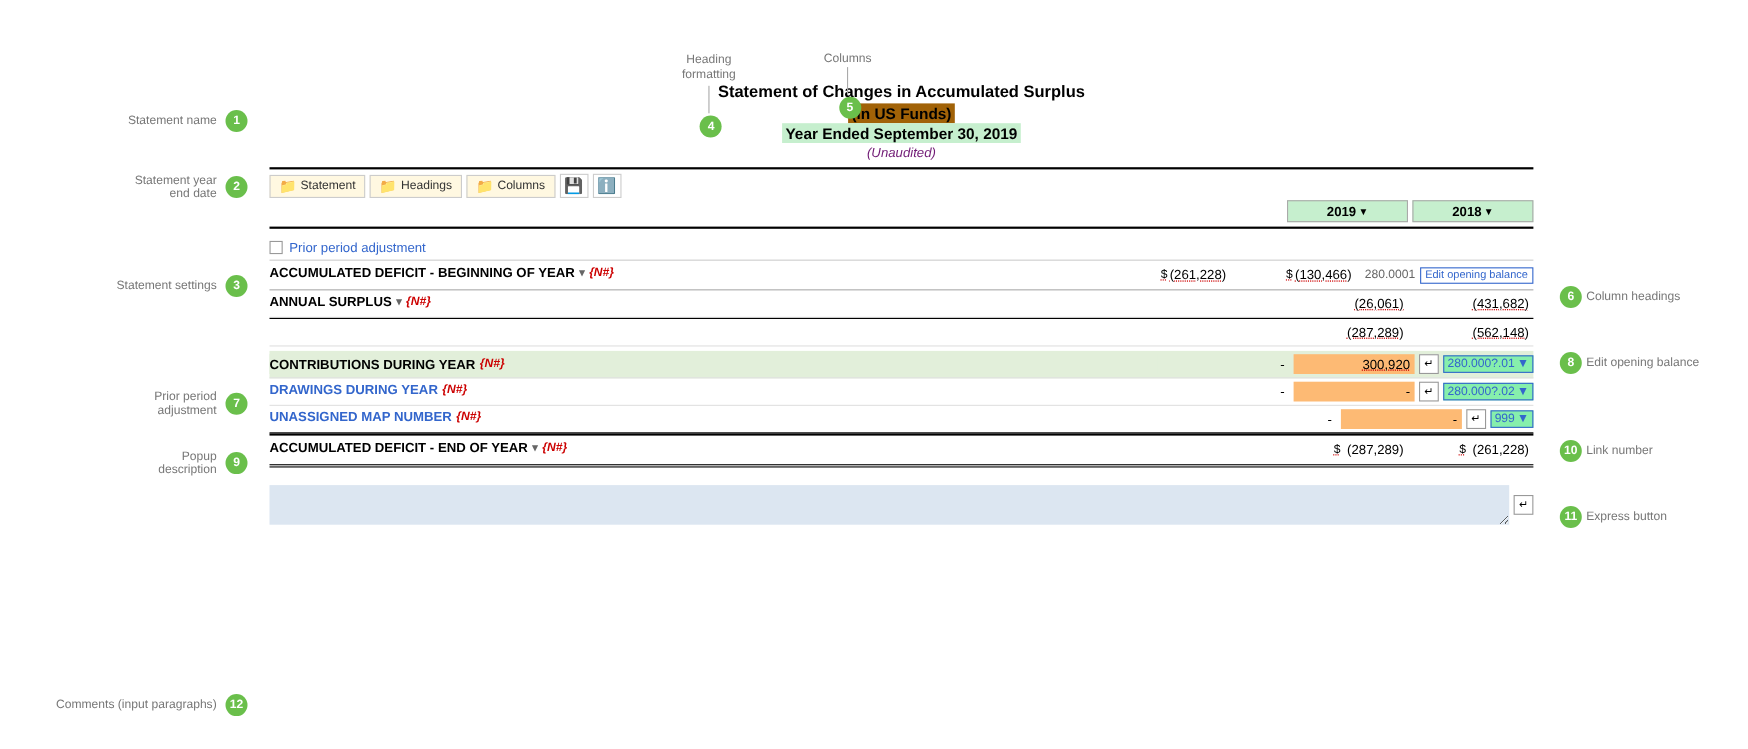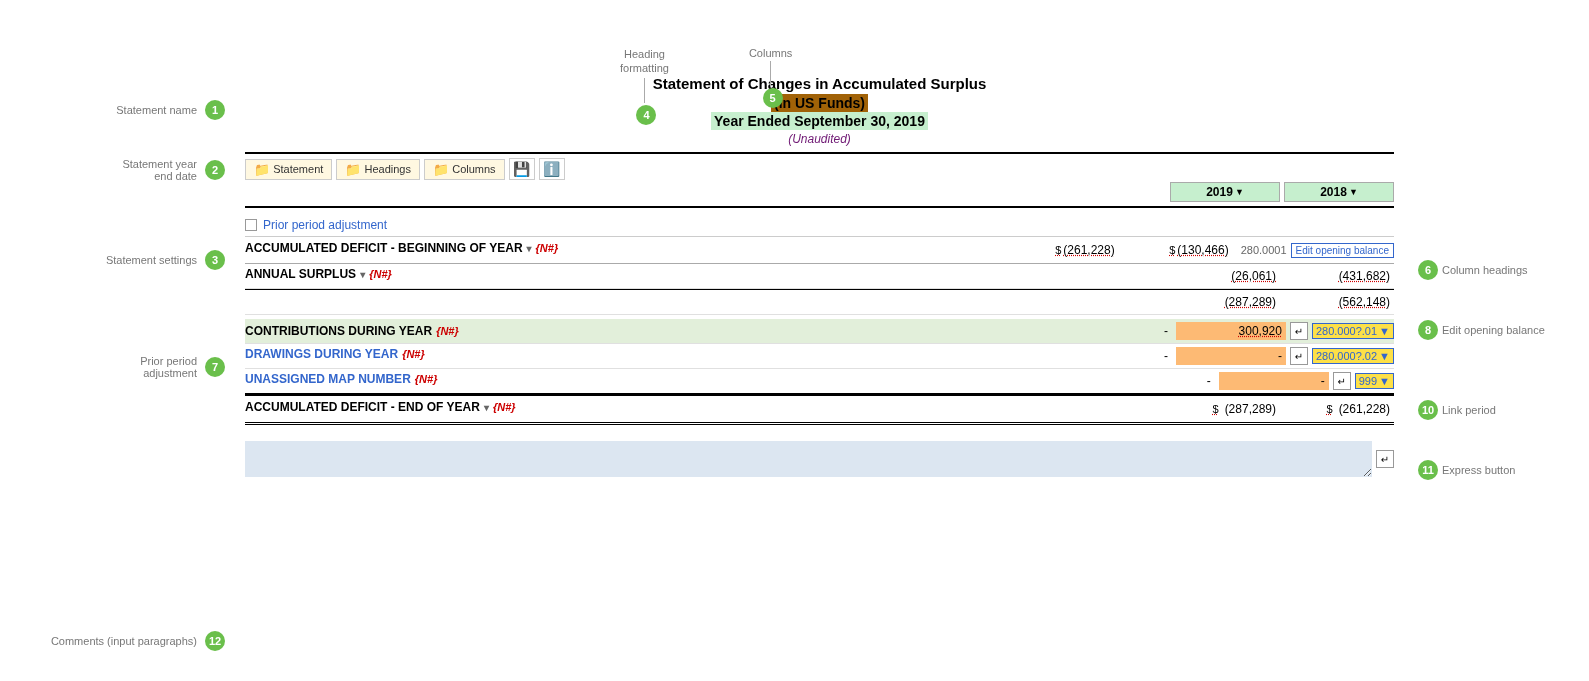--- a/index.html
+++ b/index.html
@@ -235,21 +235,21 @@
       border: 1px solid #999;
       background: #fff;
       cursor: pointer;
       display: inline-flex;
       align-items: center;
       justify-content: center;
       font-size: 10px;
     }
 
     .link-number-dropdown {
-      background: #fde047;
+      background: #86efac;
       border: 1px solid #3366cc;
       color: #3366cc;
       font-size: 11px;
       padding: 1px 3px;
       cursor: pointer;
       display: inline-flex;
       align-items: center;
       gap: 2px;
     }
 
@@ -326,20 +326,24 @@
     <div style="display:flex; align-items:center; justify-content:flex-end; gap:4px; margin-bottom:85px;">
       <span class="annotation-label">Statement settings</span>
       <span class="annotation-badge">3</span>
     </div>
 
     <div style="display:flex; align-items:center; justify-content:flex-end; gap:4px; margin-bottom:30px;">
       <span class="annotation-label" style="text-align:right;">Prior period<br>adjustment</span>
       <span class="annotation-badge">7</span>
     </div>
 
+    <div style="display:flex; align-items:center; justify-content:flex-end; gap:4px; margin-bottom:20px;">
+      <span class="annotation-label" style="text-align:right;">Popup<br>description</span>
+      <span class="annotation-badge">9</span>
+    </div>
   </div>
 
   <div style="margin-left:245px; margin-right:195px; padding-top:65px;">
 
     <div style="margin-bottom:4px;text-align:center;">
       <div class="statement-title">Statement of Changes in Accumulated Surplus</div>
       <div class="statement-subtitle">(in US Funds)</div>
       <br>
       <div class="statement-year">Year Ended September 30, 2019</div>
       <div class="statement-unaudited">(Unaudited)</div>
@@ -529,21 +533,21 @@
       <span class="annotation-label" style="text-align:left;">Column headings</span>
     </div>
 
     <div style="display:flex; align-items:center; gap:4px; margin-bottom:60px;">
       <span class="annotation-badge">8</span>
       <span class="annotation-label" style="text-align:left;">Edit opening balance</span>
     </div>
 
     <div style="display:flex; align-items:center; gap:4px; margin-bottom:40px;">
       <span class="annotation-badge">10</span>
-      <span class="annotation-label" style="text-align:left;">Link period</span>
+      <span class="annotation-label" style="text-align:left;">Link number</span>
     </div>
 
     <div style="display:flex; align-items:center; gap:4px;">
       <span class="annotation-badge">11</span>
       <span class="annotation-label" style="text-align:left;">Express button</span>
     </div>
   </div>
 
 </div>
 

